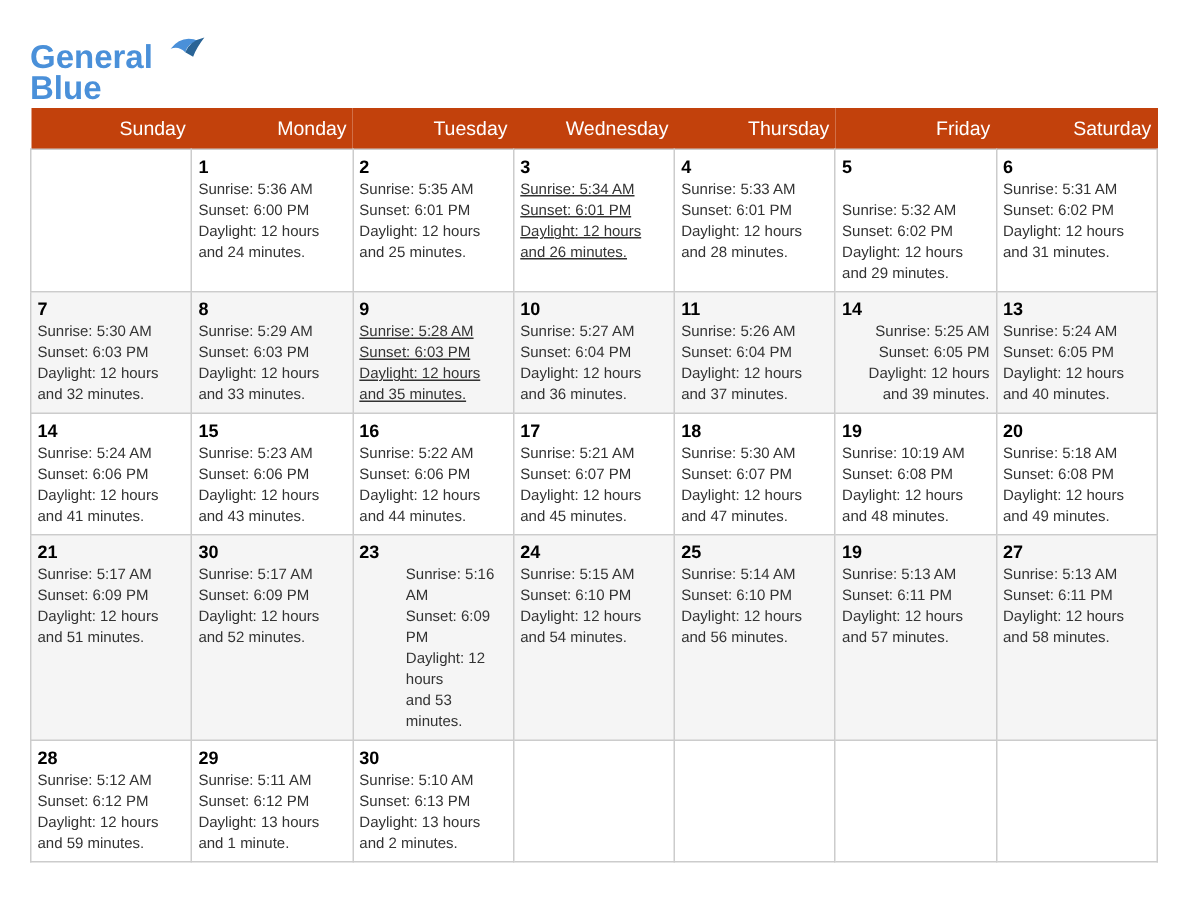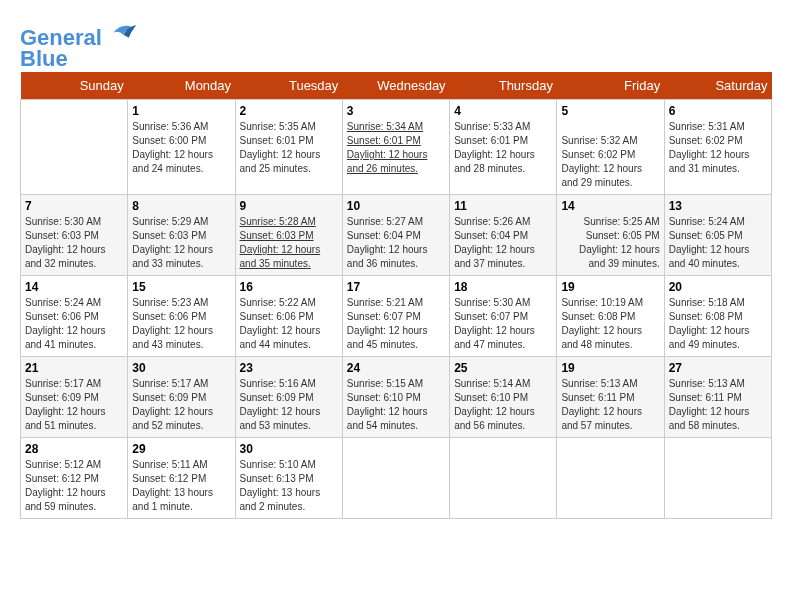--- a/index.html
+++ b/index.html
@@ -278,21 +278,21 @@
         </td>
         <td>
           <div class="day-num">30</div>
           <div class="day-info" style="white-space: pre-line;">Sunrise: 5:17 AM
 Sunset: 6:09 PM
 Daylight: 12 hours
 and 52 minutes.</div>
         </td>
         <td>
           <div class="day-num">23</div>
-          <div class="day-info" style="white-space: pre-line;">Sunrise: 5:16 AM
+          <div class="day-info" style="white-space: pre-line; margin-left: 31px;">Sunrise: 5:16 AM
 Sunset: 6:09 PM
 Daylight: 12 hours
 and 53 minutes.</div>
         </td>
         <td>
           <div class="day-num">24</div>
           <div class="day-info" style="white-space: pre-line;">Sunrise: 5:15 AM
 Sunset: 6:10 PM
 Daylight: 12 hours
 and 54 minutes.</div>

